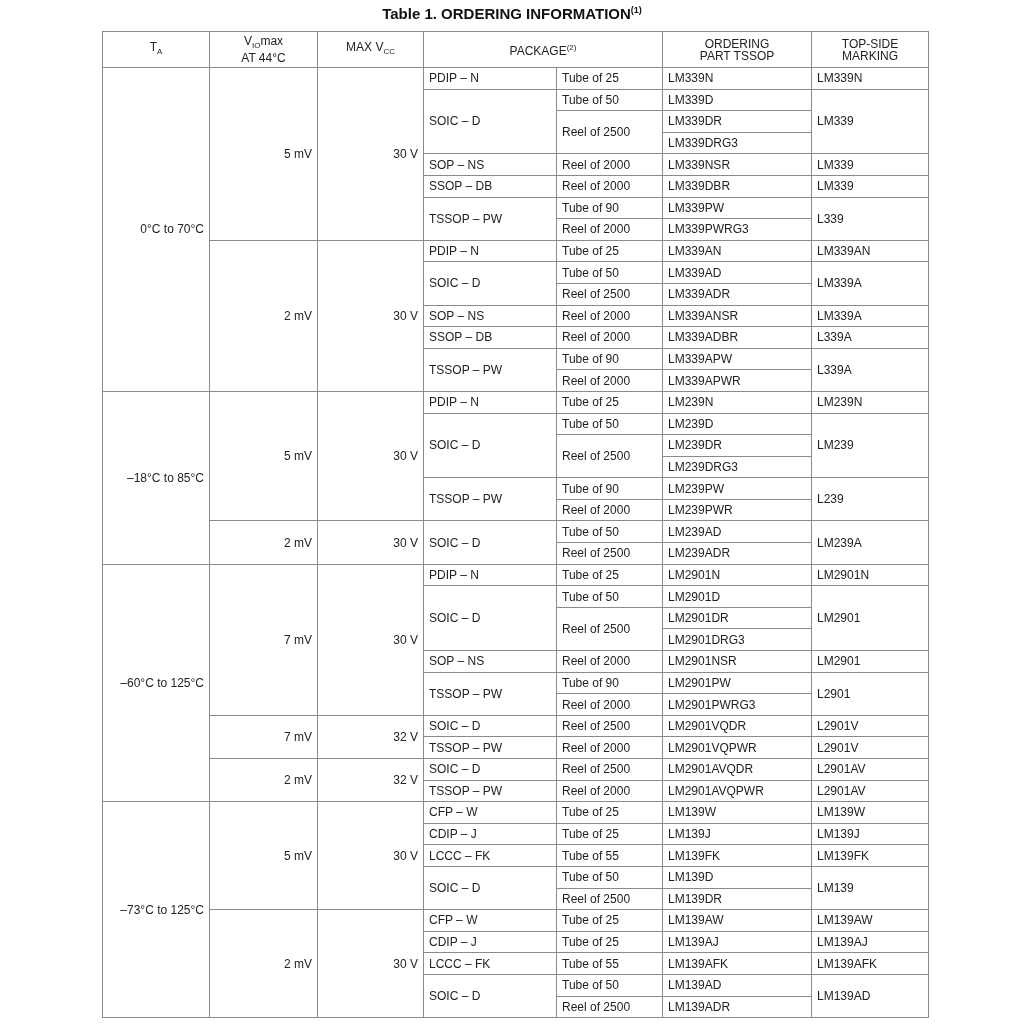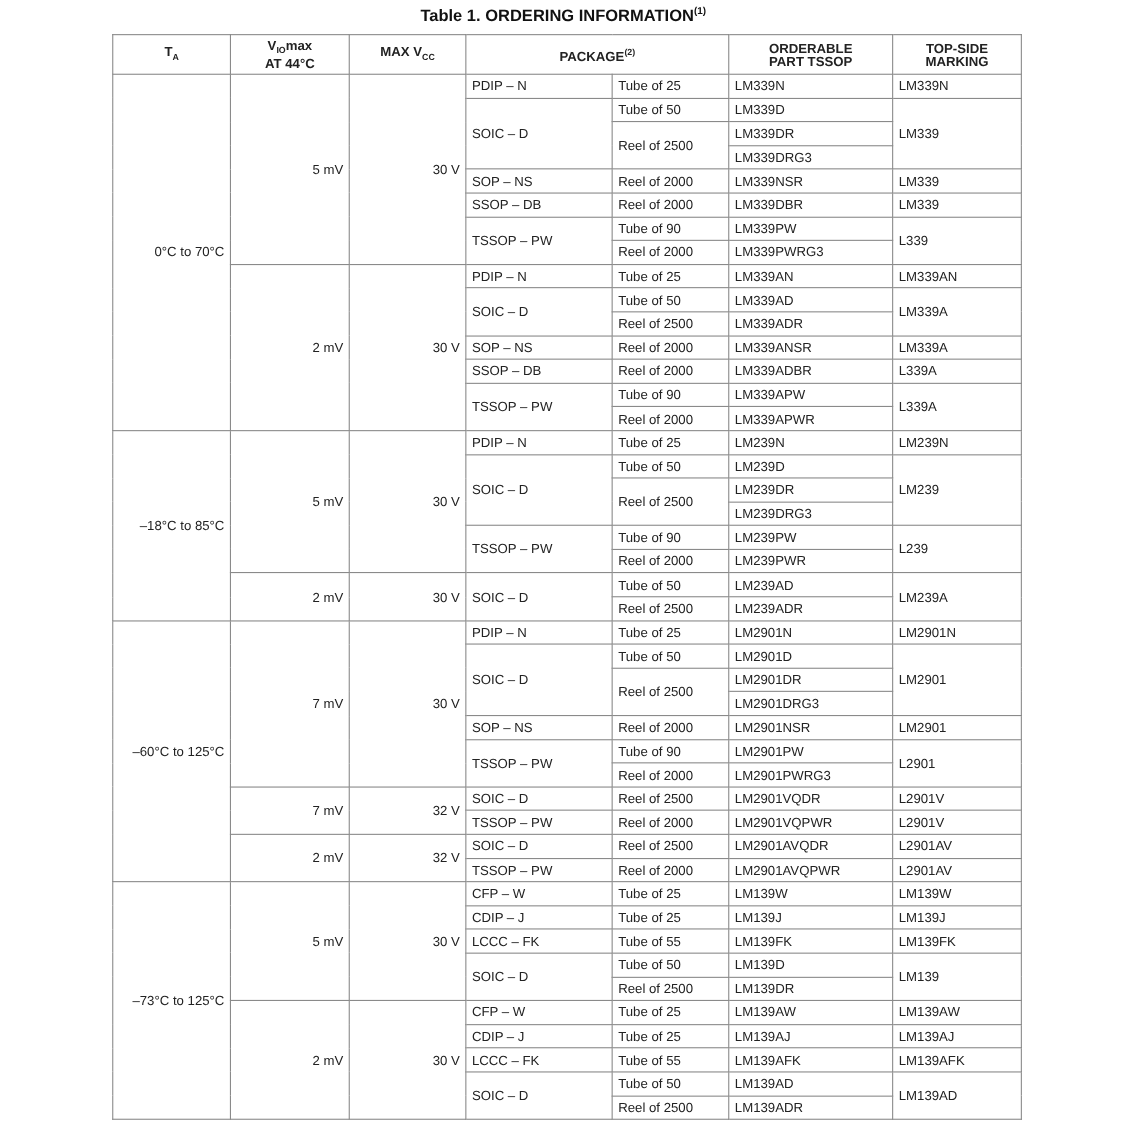--- a/index.html
+++ b/index.html
@@ -1,21 +1,21 @@
 <!DOCTYPE html>
 <html><head>
 <meta charset="utf-8">
 <style>
   html, body { margin:0; padding:0; background:#ffffff; }
   body { width:1024px; height:1024px; position:relative; overflow:hidden; font-family:"Liberation Sans", sans-serif; color:#222; }
   .title { position:absolute; top:5px; left:0; width:1024px; text-align:center; font-weight:bold; font-size:15px; color:#111; }
   .title sup { font-size:9px; font-weight:bold; }
   table { position:absolute; left:102px; top:31px; width:826px; border-collapse:collapse; table-layout:fixed; }
   td, th { border:1px solid #8a8a8a; padding:0 5px; font-size:12px; line-height:12px; height:20.6px; white-space:nowrap; overflow:hidden; }
-  th { font-weight:bold; text-align:center; height:35px; font-size:12px; color:#222; }
+  th { font-weight:normal; text-align:center; height:35px; font-size:12px; color:#222; }
   th sub, th sup { font-size:8px; }
   td.c { text-align:right; }
   td.l { text-align:left; }
   table { border:1.5px solid #777; }
   col.c1 { width:107px; } col.c2 { width:108px; } col.c3 { width:106px; }
   col.c4 { width:133px; } col.c5 { width:106px; } col.c6 { width:149px; } col.c7 { width:117px; }
 </style>
 </head>
 <body>
 
@@ -30,21 +30,21 @@
       <col class="c5">
       <col class="c6">
       <col class="c7">
   </colgroup>
   <thead>
     <tr>
       <th><span>T</span><sub>A</sub></th>
       <th><span>V</span><sub>IO</sub><span>max</span><br><span>AT 44°C</span></th>
       <th><span>MAX V</span><sub>CC</sub></th>
       <th colspan="2"><span>PACKAGE</span><sup>(2)</sup></th>
-      <th><span>ORDERABLE</span><br><span>PART TSSOP</span></th>
+      <th><span>ORDERING</span><br><span>PART TSSOP</span></th>
       <th><span>TOP-SIDE</span><br><span>MARKING</span></th>
     </tr>
   </thead>
   <tbody id="tbody">
       <tr>
         <td class="c" rowspan="15">0°C to 70°C</td>
         <td class="c" rowspan="8">5 mV</td>
         <td class="c" rowspan="8">30 V</td>
         <td class="l">PDIP – N</td>
         <td class="l">Tube of 25</td>

